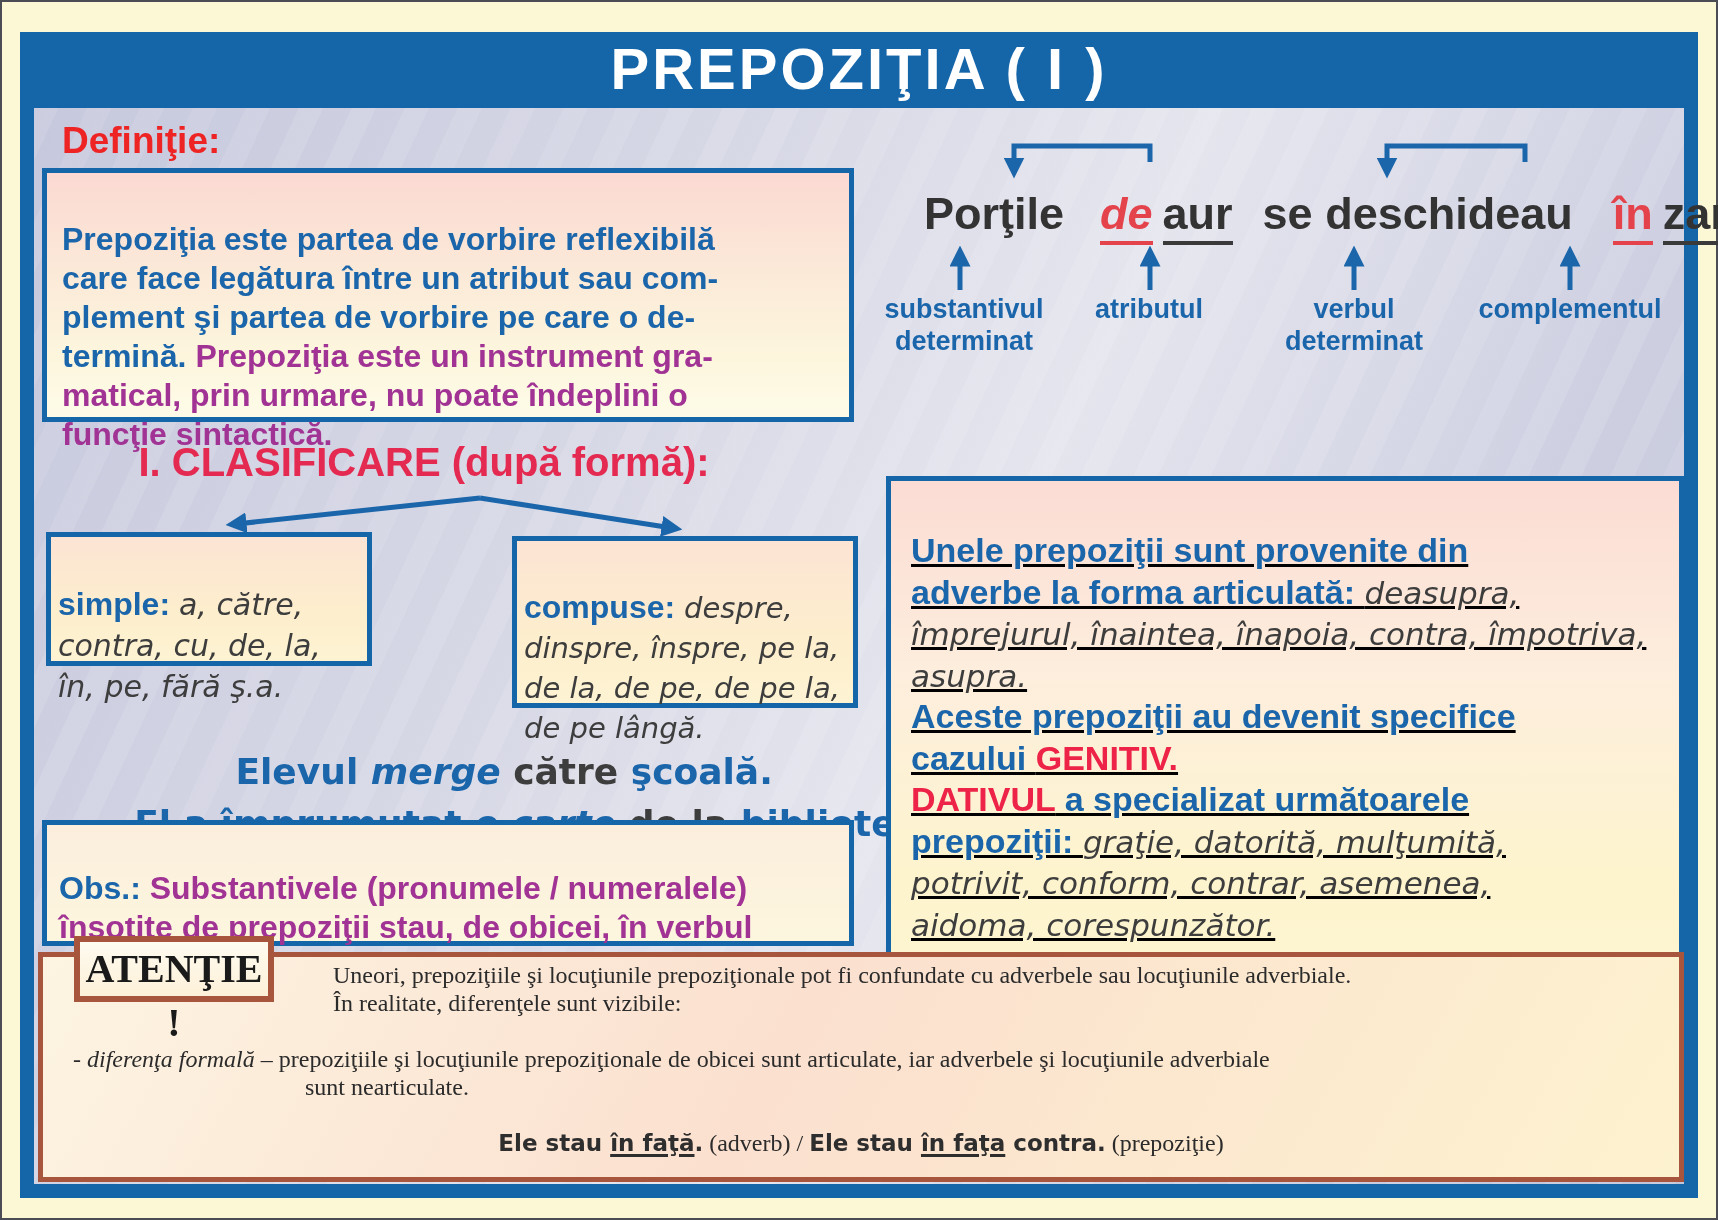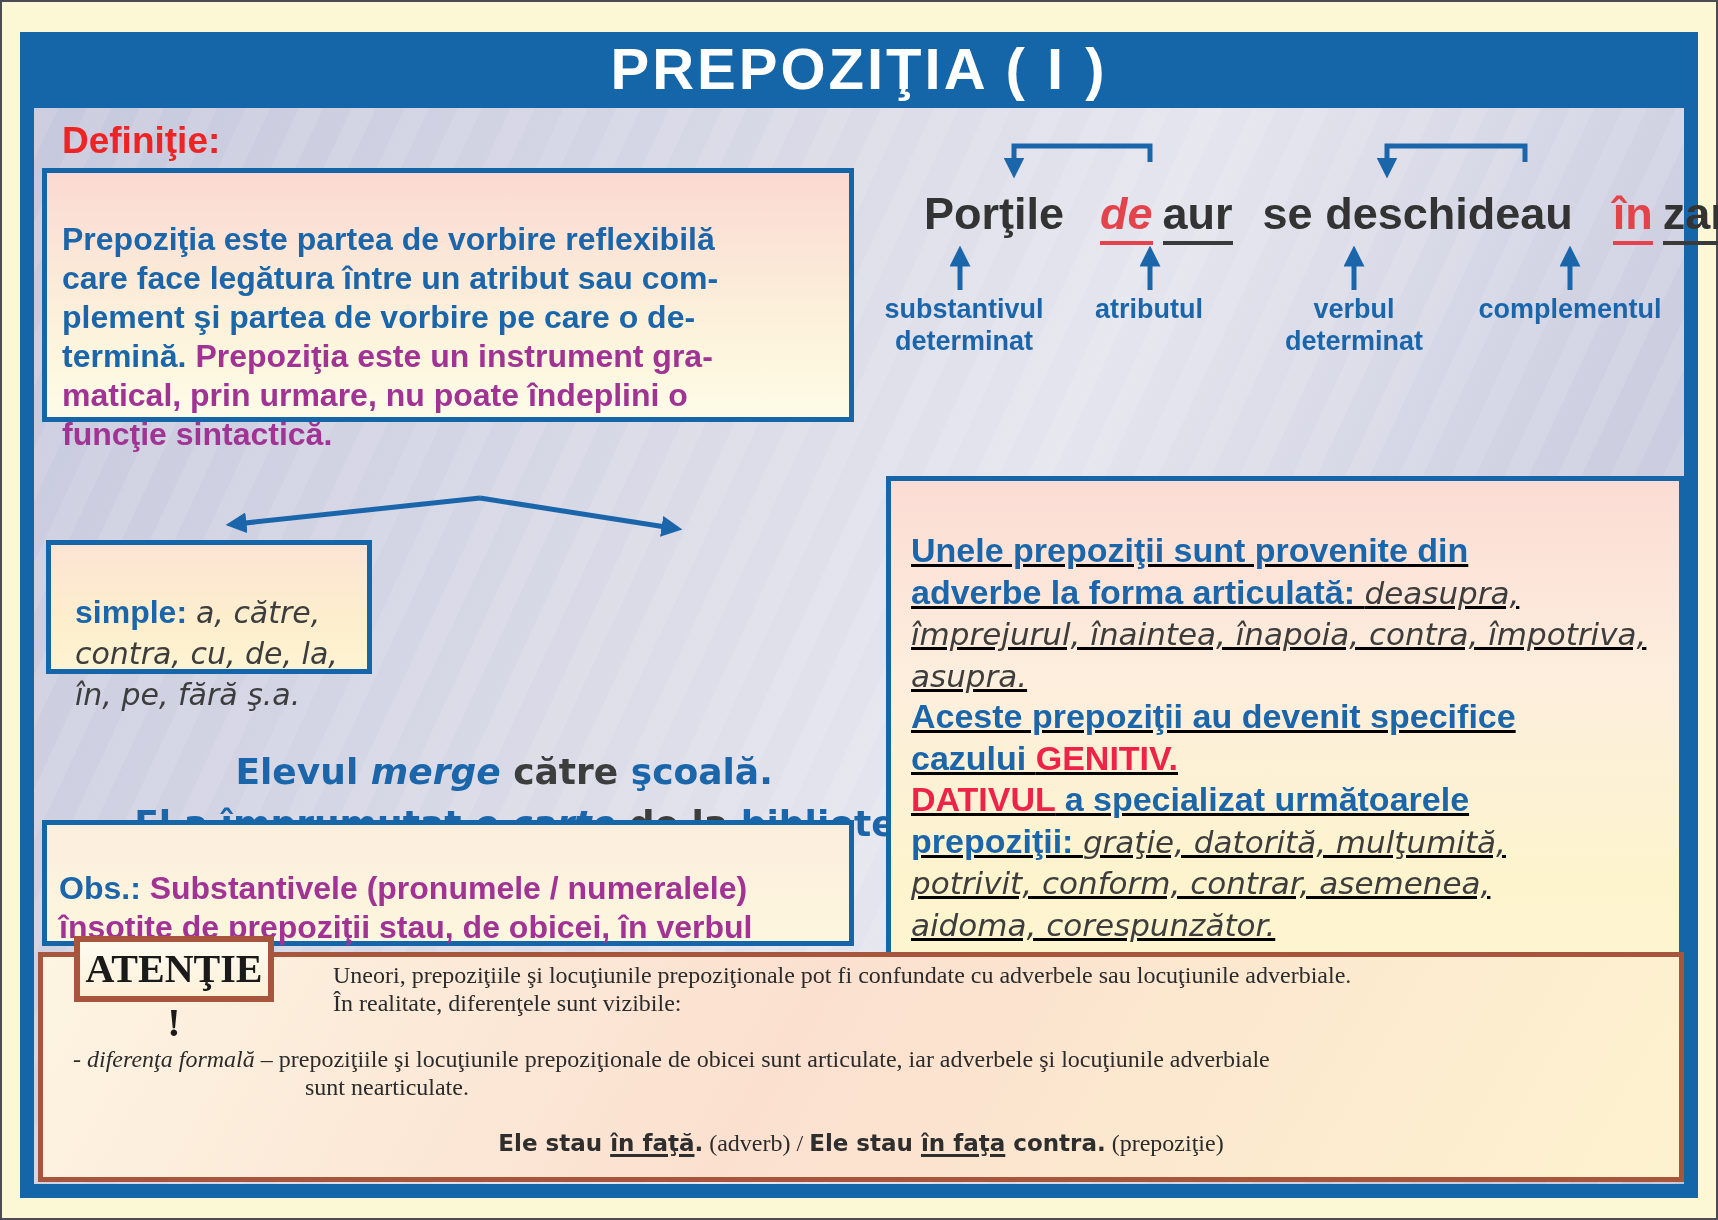--- a/index.html
+++ b/index.html
@@ -35,21 +35,21 @@
   .w-it{font-style:italic;}
   .u-dark{border-bottom:4px solid #3a3a3a;padding-bottom:1px;}
   .u-red{border-bottom:4px solid #e4434c;padding-bottom:1px;}
   .gap36{margin-left:36px;} .gap30{margin-left:30px;} .gap40{margin-left:40px;} .gap10{margin-left:10px;}
   .dlabel{position:absolute;top:178px;text-align:center;color:#1b66ab;font-weight:bold;
           font-size:27px;line-height:1.18;white-space:pre-line;}
   
   .clasif-h{left:30px;top:332px;width:720px;text-align:center;font-size:40px;
             font-weight:bold;color:#e42a50;}
   .bifurc{left:150px;top:378px;}
-  .small-box{padding:6px 24px;background:linear-gradient(180deg,#fce4d4 0%,#fdeecd 60%,#fdf3d2 100%);margin-top:8px;}
+  .small-box{padding:6px 7px;background:linear-gradient(180deg,#fce4d4 0%,#fdeecd 60%,#fdf3d2 100%);}
   .simple-box{left:12px;top:424px;width:326px;height:134px;font-size:32px;line-height:1.28;}
   .simple-box .t-dark-it{font-size:30px;}
   .compuse-box{left:478px;top:428px;width:346px;height:172px;font-size:32px;line-height:1.25;}
   .compuse-box .t-dark-it{font-size:29px;}
   .example{left:0;top:0;width:840px;text-align:center;font-size:36px;font-weight:bold;
            font-family:"DejaVu Sans",sans-serif;white-space:pre;}
   .ex1{top:602px;} .ex2{top:654px;}
   .ex-blue{color:#1b66ab;} .ex-blue-it{color:#1b66ab;font-style:italic;} .ex-dark{color:#3d3d3d;}
   .obs-box{left:8px;top:712px;width:812px;height:126px;padding:6px 12px;
            background:linear-gradient(180deg,#fbeedd 0%,#fdf6de 100%);
@@ -116,28 +116,35 @@
           <span class="w">Porţile</span><span class="w w-red w-it u-red gap36">de</span><span class="w u-dark gap10">aur</span><span class="w gap30">se deschideau</span><span class="w w-red u-red gap40">în</span><span class="w u-dark gap10">zare</span><span class="w">.</span>
         </div>
         <div class="dlabel" style="left:0;width:220px;">substantivul
 determinat</div>
         <div class="dlabel" style="left:215px;width:160px;">atributul</div>
         <div class="dlabel" style="left:390px;width:220px;">verbul
 determinat</div>
         <div class="dlabel" style="left:596px;width:240px;">complementul</div>
       </div>
 
+      <div class="abs clasif-h">I. CLASIFICARE (după formă):</div>
       <svg class="abs bifurc" width="540" height="58" viewBox="0 0 540 58">
         <line x1="296" y1="12" x2="52" y2="38" stroke="#1b66ab" stroke-width="5" marker-end="url(#ah)"></line>
         <line x1="296" y1="12" x2="488" y2="42" stroke="#1b66ab" stroke-width="5" marker-end="url(#ah)"></line>
       </svg>
       <div class="box small-box simple-box">
         <span class="t-blue">simple: </span><span class="t-dark-it">a, către,
 contra, cu, de, la,
 în, pe, fără ş.a.</span>
+      </div>
+      <div class="box small-box compuse-box">
+        <span class="t-blue">compuse: </span><span class="t-dark-it">despre,
+dinspre, înspre, pe la,
+de la, de pe, de pe la,
+de pe lângă.</span>
       </div>
       <div class="abs example ex1">
         <span class="ex-blue">Elevul </span><span class="ex-blue-it">merge</span><span class="ex-dark"> către </span><span class="ex-blue">şcoală.</span>
       </div>
       <div class="abs example ex2">
         <span class="ex-blue">El a împrumutat </span><span class="ex-blue-it">o carte</span><span class="ex-dark"> de la </span><span class="ex-blue">bibliotecă.</span>
       </div>
       <div class="box obs-box">
         <span class="t-blue">Obs.: </span><span class="t-purple">Substantivele (pronumele / numeralele)
 însoţite de prepoziţii stau, de obicei, în verbul

